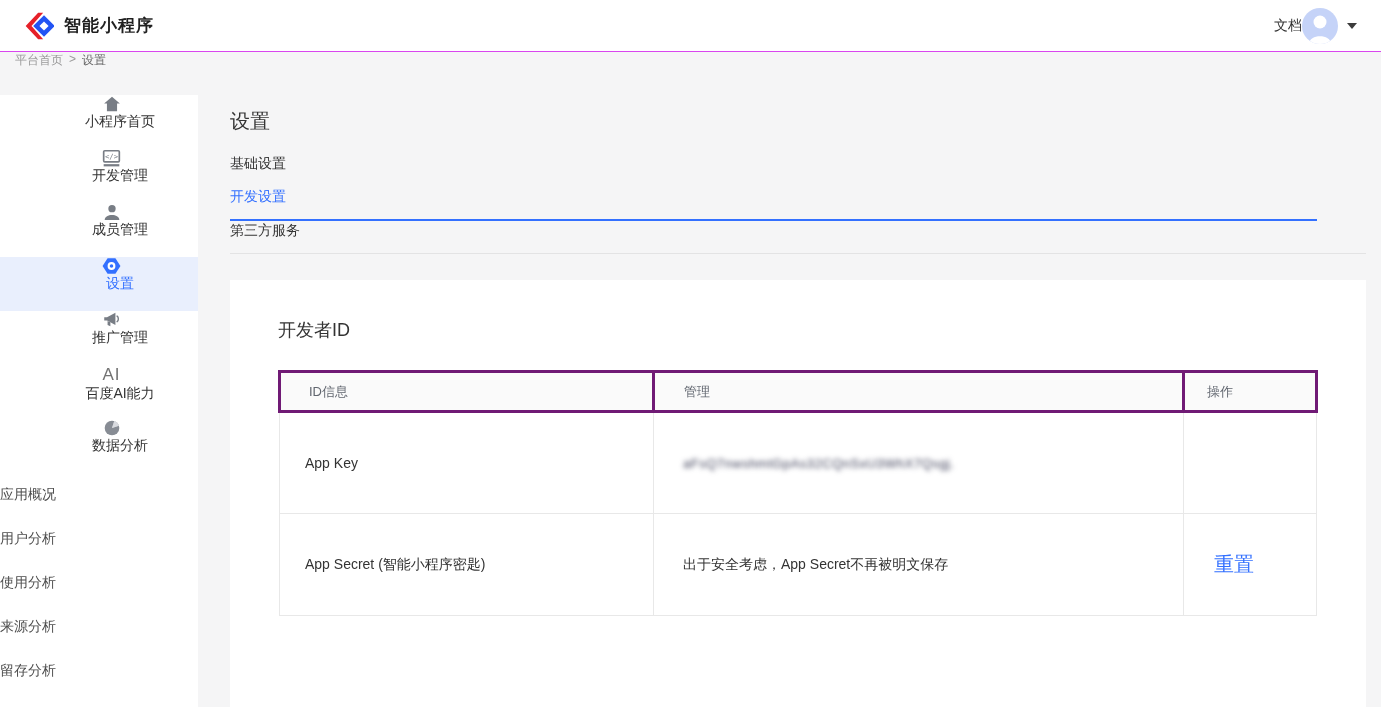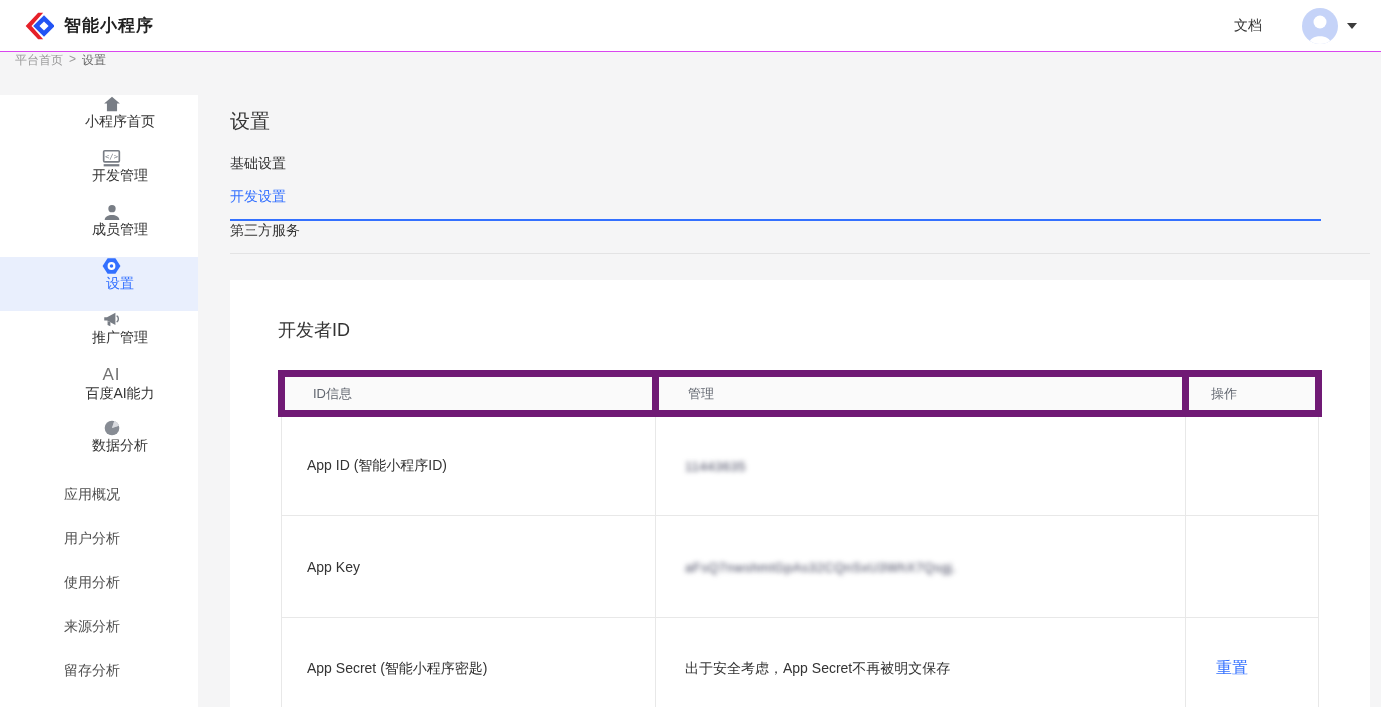--- a/index.html
+++ b/index.html
@@ -12,21 +12,21 @@
 
   
   .top-header {
     height:52px; background:#fff; border-bottom:1px solid #d946ef;
     display:flex; align-items:center; justify-content:space-between;
     padding:0 24px;
   }
   .brand { display:flex; align-items:center; }
   .logo-text { font-size:17px; color:#1f1f1f; font-weight:600; margin-left:10px; letter-spacing:1px; }
   .header-right { display:flex; align-items:center; }
-  .docs-link { font-size:14px; color:#333; text-decoration:none; margin-right:40px; cursor:pointer; }
+  .docs-link { font-size:14px; color:#333; text-decoration:none; cursor:pointer; }
   .avatar {
     width:36px; height:36px; border-radius:50%; background:#c5d3f8;
     overflow:hidden; position:relative; cursor:pointer;
   }
   .avatar svg { display:block; }
   .caret {
     width:0; height:0; margin-left:9px; cursor:pointer;
     border-left:5px solid transparent; border-right:5px solid transparent;
     border-top:6px solid #3c3c3c;
   }
@@ -47,53 +47,53 @@
   .sidebar { width:198px; background:#fff; flex:none; }
   .side-item {
     height:54px; display:flex; align-items:center; padding-left:25px;
     font-size:14px; color:#333; cursor:pointer;flex-direction:column;
   }
   .side-item .icon { width:22px; display:flex; justify-content:center; }
   .side-item .lbl { margin-left:17px; }
   .side-item.active { background:#e9effd; color:#3370ff; }
   .ai-glyph { font-size:17px; color:#737373; letter-spacing:1px; font-weight:400; }
   .side-sub {
-    height:44px; display:flex; align-items:center; padding-left:64px;
+    height:44px; display:flex; align-items:center; 
     font-size:14px; color:#4d4d4d; cursor:pointer;
   }
 
   
   .main { flex:1; padding:0 18px 0 32px; }
   .page-title { font-size:20px; font-weight:500; color:#333; margin-top:12px; line-height:28px; }
   .tabs { display:flex; margin-top:18px; border-bottom:1px solid #e3e3e4;flex-direction:column; }
   .tab {
     font-size:14px; color:#333; padding-bottom:13px; margin-right:49px;
     cursor:pointer; line-height:20px;
   }
   .tab.active { color:#3370ff; border-bottom:2px solid #3370ff; margin-bottom:-1px; }
 
   .card {
     margin-top:26px; background:#fff; height:481px; padding:38px 48px 0;
   }
   .card-heading { font-size:18px; font-weight:500; color:#333; line-height:25px; }
 
   table.dev-table { border-collapse:collapse; table-layout:fixed; width:1037px; margin-top:27px; }
   .dev-table th {
-    height:40px; background:#fafafa; border:7px solid #701a75;
+    height:40px; background:#fafafa; border:3px solid #701a75;
     font-weight:400; font-size:13px; color:#61666f; text-align:left; padding-left:28px;
   }
   .dev-table td {
     height:102px; border:1px solid #e8e8e8; background:#fff;
     font-size:14px; color:#333; padding-left:25px; vertical-align:middle;
   }
   .blurred {
     filter:blur(2.6px); color:#3d3f58; font-size:13px; letter-spacing:0.5px;
     user-select:none;
   }
-  .reset-link { color:#3370ff; font-size:16px; text-decoration:none; cursor:pointer; }
+  .reset-link { color:#3370ff; font-size:20px; text-decoration:none; cursor:pointer; }
 </style>
 </head>
 <body>
 
 <div class="viewport">
 
   <header class="top-header">
     <div class="brand">
       <svg width="30" height="30" viewBox="0 0 36 36">
         <polygon points="17,2 2,18 17,34 23,34 9,18 23,2" fill="#e62129"></polygon>
@@ -221,25 +221,20 @@
             </colgroup>
           <thead>
             <tr>
               <th style="padding-left:28px">ID信息</th>
               <th style="padding-left:29px">管理</th>
               <th style="padding-left:22px">操作</th>
             </tr>
           </thead>
           <tbody>
             <tr>
-              <td>App ID (智能小程序ID)</td>
-              <td style="padding-left:29px"><span class="blurred">11443635</span></td>
-              <td style="padding-left:30px"></td>
-            </tr>
-            <tr>
               <td>App Key</td>
               <td style="padding-left:29px"><span class="blurred">aFsQ7nwshmtGpAs32CQnSxU3WhX7Qsgj.</span></td>
               <td style="padding-left:30px"></td>
             </tr>
             <tr>
               <td>App Secret (智能小程序密匙)</td>
               <td style="padding-left:29px">出于安全考虑，App Secret不再被明文保存</td>
               <td style="padding-left:30px"><a class="reset-link">重置</a></td>
             </tr>
           </tbody>

